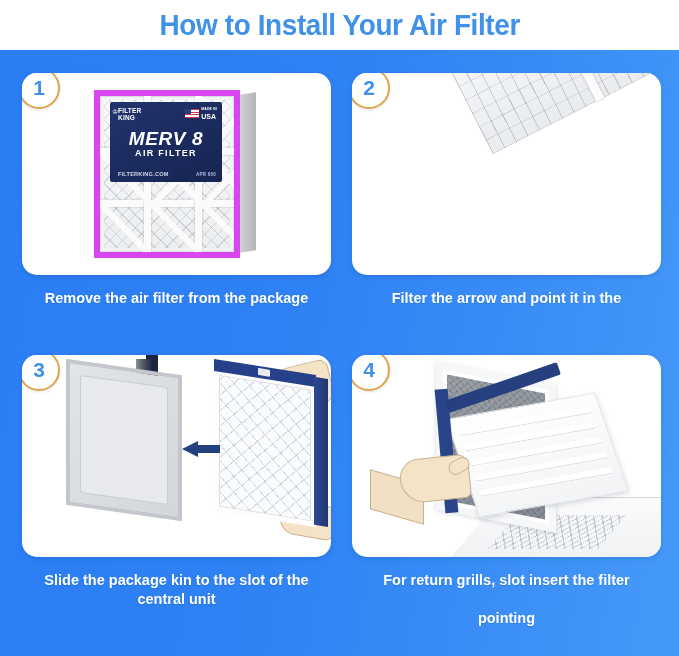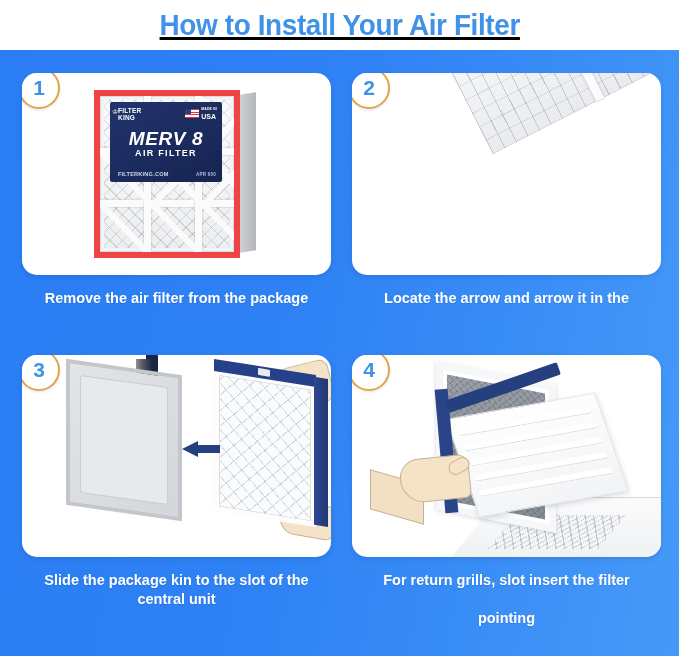--- a/index.html
+++ b/index.html
@@ -25,21 +25,20 @@
   
   .header {
     position: absolute;
     left: 0; top: 0;
     width: 679px;
     height: 50px;
     background: #ffffff;
     display: flex;
     align-items: center;
     justify-content: center;
-    text-decoration: underline;
   }
 
   .header-title {
     font-size: 30px;
     font-weight: bold;
     color: #3f92e8;
     letter-spacing: -0.4px;
     transform: scaleX(0.93);
     white-space: nowrap;
   }
@@ -122,21 +121,21 @@
     left: 140px; top: 4px;
     width: 22px; height: 158px;
     background: linear-gradient(90deg, #d9dadd 0%, #c4c6ca 55%, #b4b6bb 100%);
     transform: skewY(-9deg);
   }
   .p1-face {
     position: absolute;
     left: 0; top: 0;
     width: 146px; height: 168px;
     background: #f2f3f5;
-    border: 6px solid #ef4444;
+    border: 6px solid #d946ef;
     box-shadow: inset 0 0 0 1px #d8dadd;
     overflow: hidden;
   }
   .p1-mesh {
     position: absolute;
     inset: 4px;
     background:
       repeating-linear-gradient(45deg, rgba(150,155,162,0.34) 0 1px, transparent 1px 9px),
       repeating-linear-gradient(-45deg, rgba(150,155,162,0.34) 0 1px, transparent 1px 9px),
       linear-gradient(180deg, #fafafb 0%, #eceef0 100%);
@@ -574,21 +573,21 @@
           <div class="p2-wrap">
             <div class="p2-body">
               <div class="p2-pleats"></div>
 
               <div class="p2-xbar b2"></div>
 
             </div>
           </div>
         </div>
         <div class="caption">
-          <span>Locate the arrow and arrow it in the</span><br>
+          <span>Filter the arrow and point it in the</span><br>
         </div>
       </div>
 
       <div class="step step-3">
         <div class="card">
           <div class="badge">3</div>
 
           <div class="p3-wrap">
             <div class="p3-unit-dark"></div>
             <div class="p3-unit-depth"></div>

